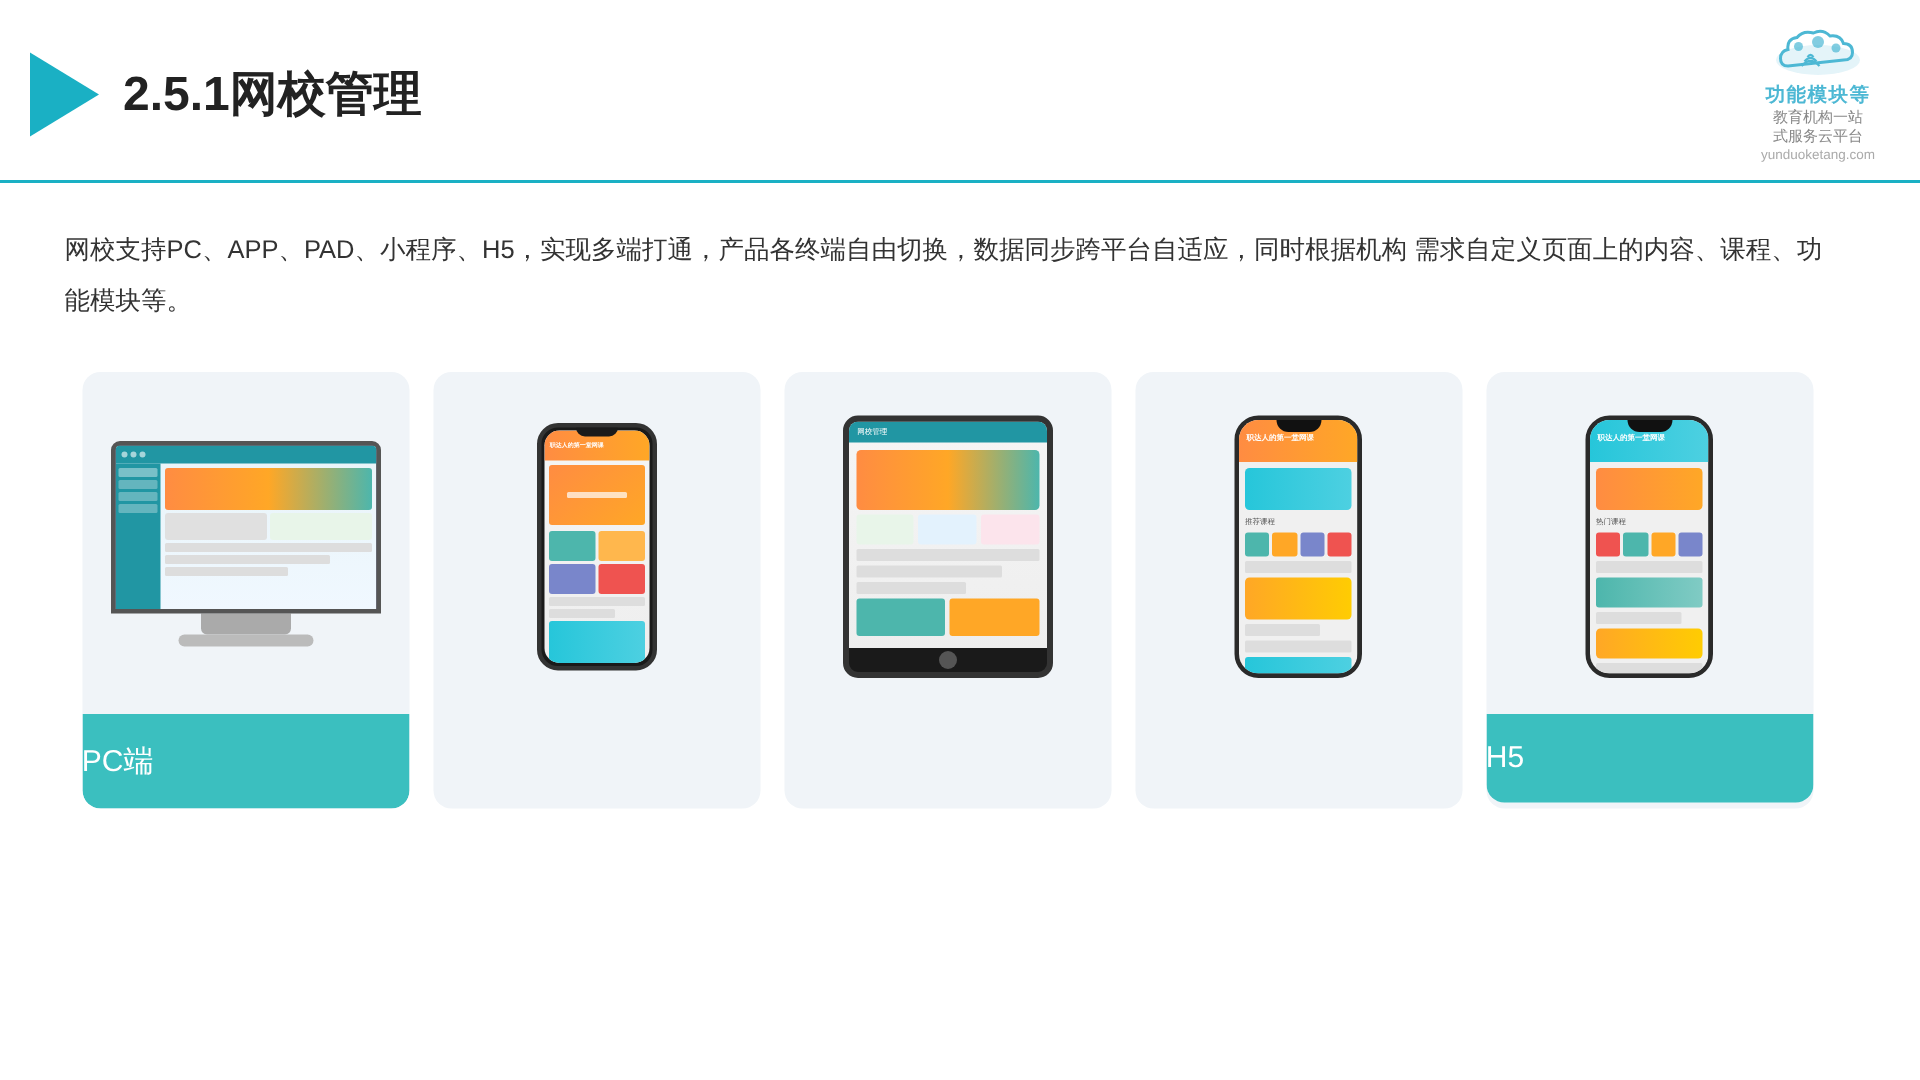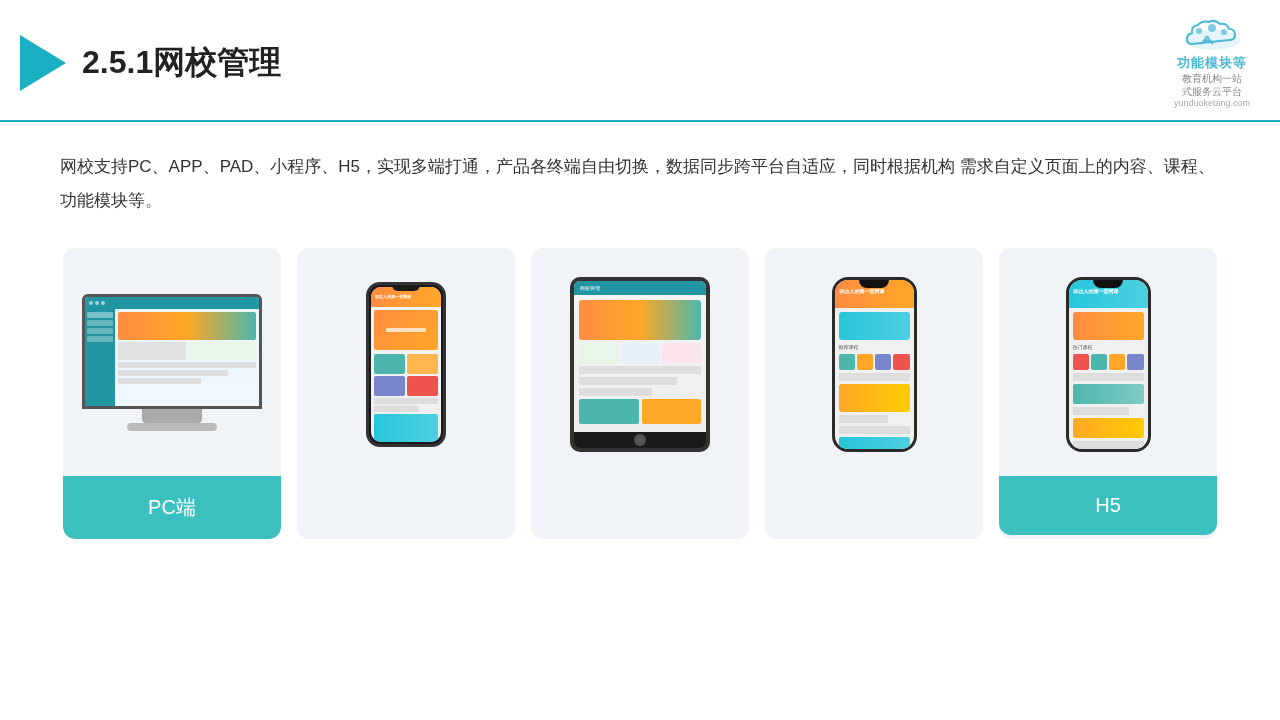--- a/index.html
+++ b/index.html
@@ -49,21 +49,21 @@
     }
     .brand-sub {
       font-size: 10px;
       color: #888;
       text-align: center;
       line-height: 1.3;
     }
 
     
     .content {
-      padding: 28px 60px 20px 60px;
+      padding: 28px 60px 20px 43px;
     }
     .description {
       font-size: 17px;
       color: #333;
       line-height: 2;
       margin-bottom: 30px;
     }
 
     
     .cards-container {
@@ -87,21 +87,21 @@
       display: flex;
       align-items: center;
       justify-content: center;
       width: 100%;
       margin-bottom: 12px;
     }
     .card-label {
       background: #3bbfbf;
       color: #fff;
       font-size: 20px;
-      text-align: center;
+      text-align: left;
       padding: 18px 0;
       width: calc(100% + 24px);
       margin-left: -12px;
       margin-right: -12px;
       border-radius: 0 0 12px 12px;
     }
 
     
     .pc-monitor {
       position: relative;

